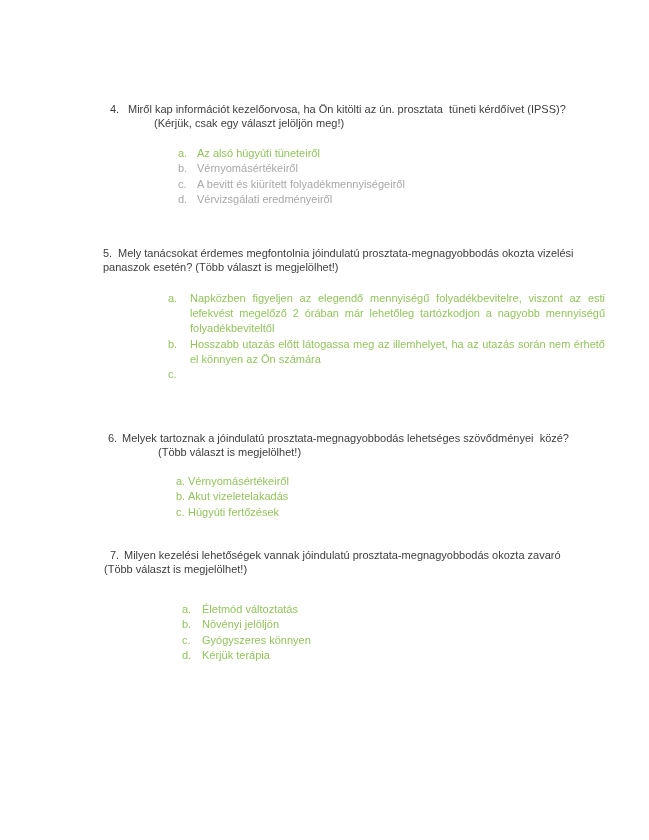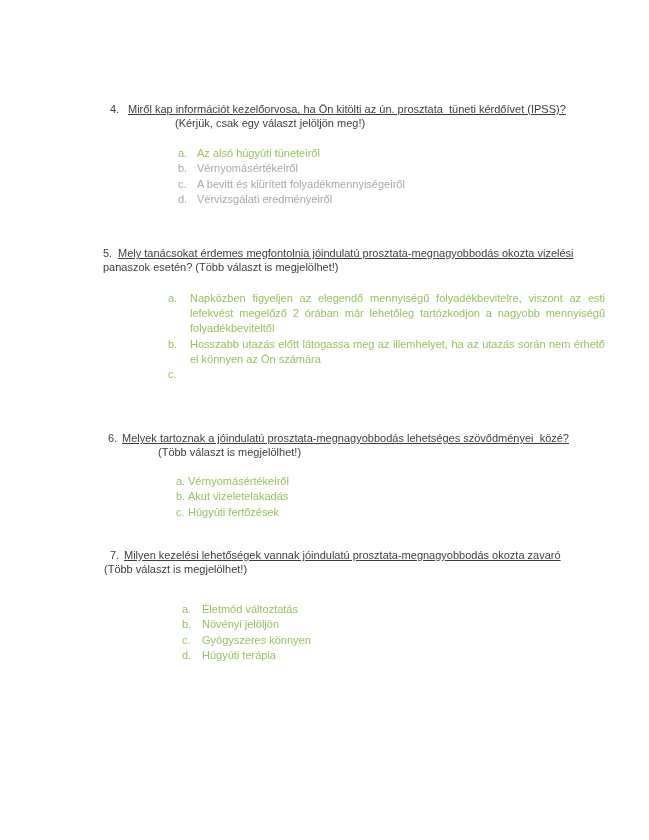--- a/index.html
+++ b/index.html
@@ -12,31 +12,31 @@
     position: relative;
     width: 649px; height: 840px;
     background: #ffffff;
     overflow: hidden;
     font-size: 11px;
     color: #3d3d3d;
   }
   .q { position: absolute; line-height: 14.3px; }
   .qline { display: flex; white-space: pre-wrap; }
   .qnum { flex: 0 0 auto; }
-  .qtext { white-space: pre-wrap; text-decoration: underline; }
+  .qtext { white-space: pre-wrap; }
   .opts { position: absolute; line-height: 15.3px; }
   .opt { display: flex; }
   .letter { flex: 0 0 auto; }
   .green { color: #93c45e; }
   .gray  { color: #a8a8a8; }
 
   
   .q4 { left: 110px; top: 102px; }
   .q4 .qnum { width: 18px; }
-  .q4 .instr { margin-left: 65px; }
+  .q4 .instr { margin-left: 44px; }
   .opts4 { left: 178px; top: 146px; }
   .opts4 .letter { width: 19px; }
 
   
   .q5 { left: 103px; top: 246px; }
   .q5 .qnum { width: 15px; }
   .opts5 { left: 168px; top: 291px; width: 437px; line-height: 15.2px; }
   .opts5 .opt { position: relative; padding-left: 22px; display: block; text-align: justify; }
   .opts5 .letter { position: absolute; left: 0; top: 0; }
 
@@ -143,17 +143,17 @@
     <div class="opt green">
       <span class="letter">b.</span>
       <span>Növényi jelöljön</span>
     </div>
     <div class="opt green">
       <span class="letter">c.</span>
       <span>Gyógyszeres könnyen</span>
     </div>
     <div class="opt green">
       <span class="letter">d.</span>
-      <span>Húgyúti terápia</span>
+      <span>Kérjük terápia</span>
     </div>
   </div>
 
 </div>
 
 </body></html>

